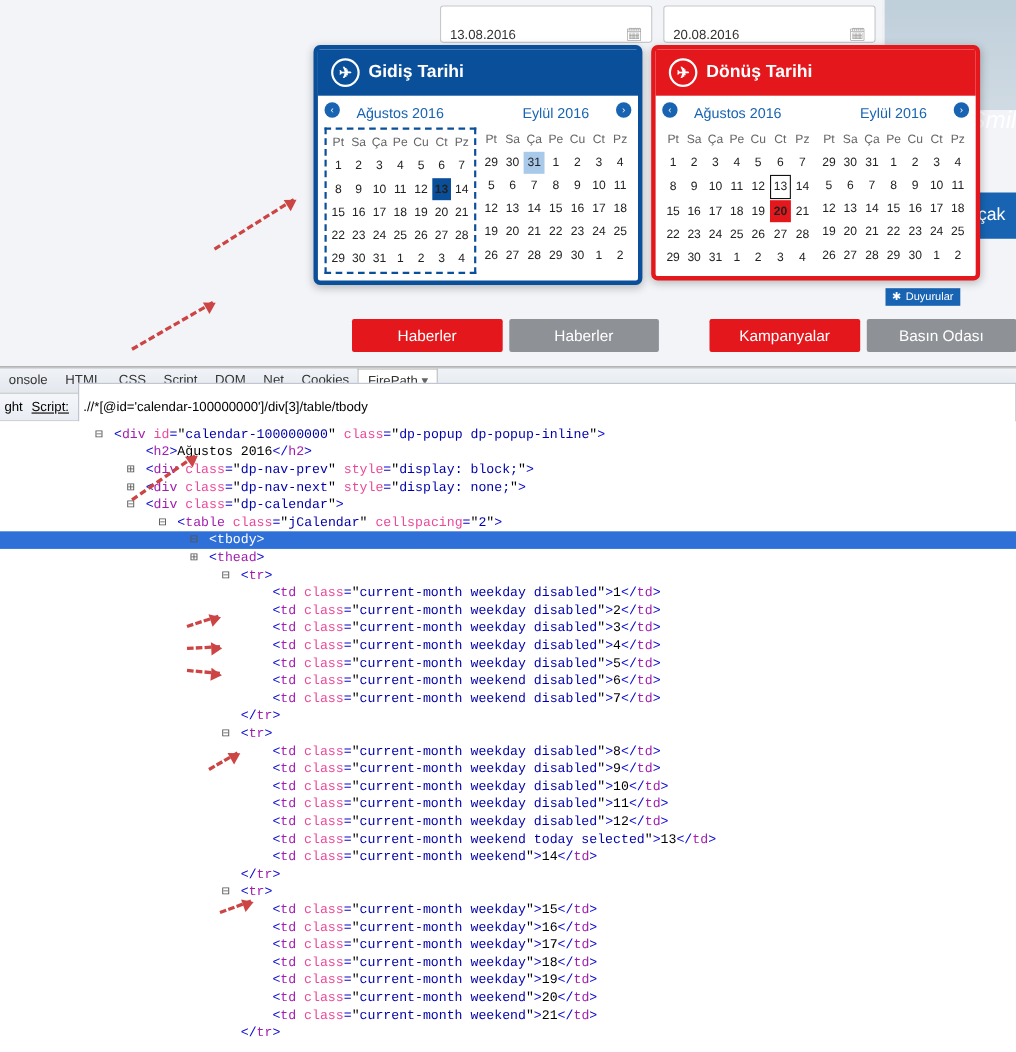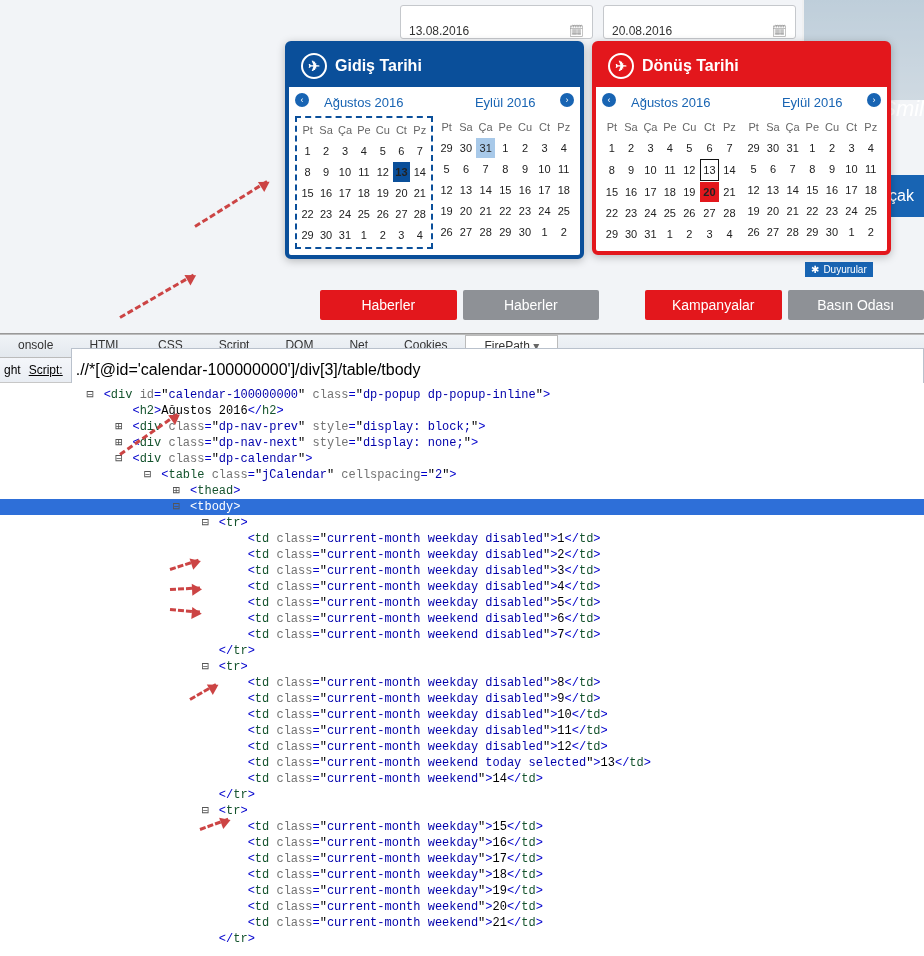--- a/index.html
+++ b/index.html
@@ -106,46 +106,46 @@
 .furn { position: absolute; top: 0; right: 0; width: 120px; height: 100px;
   background: linear-gradient(#9db6c8,#b9c9d5); border-left: 2px solid #eee; opacity:.6;}
 
 
 .fb-toolbar {
   background: linear-gradient(#f0f3f7,#e3e8ee);
   border-top: 1px solid #bbb; border-bottom: 1px solid #bbb;
   display: flex; align-items: center; height: 22px;
   font-size: 12px; color: #333;
 }
-.fb-tab { padding: 3px 18px; }
+.fb-tab { padding: 3px 8px; }
 .fb-tab.active { background: #fff; border: 1px solid #bbb; border-bottom: 1px solid #fff; }
 .fb-toolbar .dd::after { content: " ▾"; color: #666; }
 
 .fb-row2 {
   background: linear-gradient(#f4f6fa,#e9edf3);
   border-bottom: 1px solid #c7c7c7;
   display: flex; align-items: center; height: 24px;
   padding-left: 4px; gap: 8px; font-size: 12px;
 }
 .fb-row2 input {
   flex: 1; height: 18px; border: 1px solid #b9c1cc;
-  background: #fff; font-family: inherit; font-size: 16px; padding: 12px 4px;
+  background: #fff; font-family: inherit; font-size: 12px; padding: 12px 4px;
 }
 
 .dom-tree {
   font-family: "Consolas","Courier New",monospace;
   font-size: 12px; padding: 4px 0 0 0;
   line-height: 16px; height: 570px; overflow: hidden;
   background: #fff;
 }
 .ln { white-space: pre; }
 .exp { color:#555; width:10px; display:inline-block; }
 .ang   { color:#0000cc; }
-.tag   { color:#14532d; }
-.attrn { color:#737373;font-family:Liberation Mono, monospace; }
+.tag   { color:#a21caf; }
+.attrn { color:#ec4899;font-family:Liberation Mono, monospace; }
 .attrv { color:#00a; }
 .txc   { color:#000; }
 .sel-line { background:#2e6fd8; color:#fff; }
 .sel-line .ang,.sel-line .tag,.sel-line .attrn,.sel-line .attrv{ color:#fff; }
 
 
 .arr {
   position:absolute; border:none; height:0;
   border-top:3px dashed #c44; transform-origin:left center;
 }
@@ -490,22 +490,22 @@
   <input value=".//*[@id='calendar-100000000']/div[3]/table/tbody" style="">
 </div>
 
 <div class="dom-tree" id="dom-tree" style="position: relative;">
     <div class="ln">            <span class="exp">⊟</span> <span class="ang">&lt;</span><span class="tag">div</span> <span class="attrn">id</span><span class="ang">=</span>"<span class="attrv">calendar-100000000</span>" <span class="attrn">class</span><span class="ang">=</span>"<span class="attrv">dp-popup dp-popup-inline</span>"<span class="ang">&gt;</span></div>
     <div class="ln">                <span class="exp"> </span> <span class="ang">&lt;</span><span class="tag">h2</span><span class="ang">&gt;</span><span class="txc">Ağustos 2016</span><span class="ang">&lt;/</span><span class="tag">h2</span><span class="ang">&gt;</span></div>
     <div class="ln">                <span class="exp">⊞</span> <span class="ang">&lt;</span><span class="tag">div</span> <span class="attrn">class</span><span class="ang">=</span>"<span class="attrv">dp-nav-prev</span>" <span class="attrn">style</span><span class="ang">=</span>"<span class="attrv">display: block;</span>"<span class="ang">&gt;</span></div>
     <div class="ln">                <span class="exp">⊞</span> <span class="ang">&lt;</span><span class="tag">div</span> <span class="attrn">class</span><span class="ang">=</span>"<span class="attrv">dp-nav-next</span>" <span class="attrn">style</span><span class="ang">=</span>"<span class="attrv">display: none;</span>"<span class="ang">&gt;</span></div>
     <div class="ln">                <span class="exp">⊟</span> <span class="ang">&lt;</span><span class="tag">div</span> <span class="attrn">class</span><span class="ang">=</span>"<span class="attrv">dp-calendar</span>"<span class="ang">&gt;</span></div>
     <div class="ln">                    <span class="exp">⊟</span> <span class="ang">&lt;</span><span class="tag">table</span> <span class="attrn">class</span><span class="ang">=</span>"<span class="attrv">jCalendar</span>" <span class="attrn">cellspacing</span><span class="ang">=</span>"<span class="attrv">2</span>"<span class="ang">&gt;</span></div>
+    <div class="ln sel-line">                        <span class="exp">⊟</span> <span class="ang">&lt;</span><span class="tag">tbody</span><span class="ang">&gt;</span></div>
     <div class="ln">                        <span class="exp">⊞</span> <span class="ang">&lt;</span><span class="tag">thead</span><span class="ang">&gt;</span></div>
-    <div class="ln sel-line">                        <span class="exp">⊟</span> <span class="ang">&lt;</span><span class="tag">tbody</span><span class="ang">&gt;</span></div>
     <div class="ln">                            <span class="exp">⊟</span> <span class="ang">&lt;</span><span class="tag">tr</span><span class="ang">&gt;</span></div>
     <div class="ln">                                <span class="exp"> </span> <span class="ang">&lt;</span><span class="tag">td</span> <span class="attrn">class</span><span class="ang">=</span>"<span class="attrv">current-month weekday disabled</span>"<span class="ang">&gt;</span><span class="txc">1</span><span class="ang">&lt;/</span><span class="tag">td</span><span class="ang">&gt;</span></div>
     <div class="ln">                                <span class="exp"> </span> <span class="ang">&lt;</span><span class="tag">td</span> <span class="attrn">class</span><span class="ang">=</span>"<span class="attrv">current-month weekday disabled</span>"<span class="ang">&gt;</span><span class="txc">2</span><span class="ang">&lt;/</span><span class="tag">td</span><span class="ang">&gt;</span></div>
     <div class="ln">                                <span class="exp"> </span> <span class="ang">&lt;</span><span class="tag">td</span> <span class="attrn">class</span><span class="ang">=</span>"<span class="attrv">current-month weekday disabled</span>"<span class="ang">&gt;</span><span class="txc">3</span><span class="ang">&lt;/</span><span class="tag">td</span><span class="ang">&gt;</span></div>
     <div class="ln">                                <span class="exp"> </span> <span class="ang">&lt;</span><span class="tag">td</span> <span class="attrn">class</span><span class="ang">=</span>"<span class="attrv">current-month weekday disabled</span>"<span class="ang">&gt;</span><span class="txc">4</span><span class="ang">&lt;/</span><span class="tag">td</span><span class="ang">&gt;</span></div>
     <div class="ln">                                <span class="exp"> </span> <span class="ang">&lt;</span><span class="tag">td</span> <span class="attrn">class</span><span class="ang">=</span>"<span class="attrv">current-month weekday disabled</span>"<span class="ang">&gt;</span><span class="txc">5</span><span class="ang">&lt;/</span><span class="tag">td</span><span class="ang">&gt;</span></div>
     <div class="ln">                                <span class="exp"> </span> <span class="ang">&lt;</span><span class="tag">td</span> <span class="attrn">class</span><span class="ang">=</span>"<span class="attrv">current-month weekend disabled</span>"<span class="ang">&gt;</span><span class="txc">6</span><span class="ang">&lt;/</span><span class="tag">td</span><span class="ang">&gt;</span></div>
     <div class="ln">                                <span class="exp"> </span> <span class="ang">&lt;</span><span class="tag">td</span> <span class="attrn">class</span><span class="ang">=</span>"<span class="attrv">current-month weekend disabled</span>"<span class="ang">&gt;</span><span class="txc">7</span><span class="ang">&lt;/</span><span class="tag">td</span><span class="ang">&gt;</span></div>
     <div class="ln">                            <span class="exp"> </span> <span class="ang">&lt;/</span><span class="tag">tr</span><span class="ang">&gt;</span></div>
     <div class="ln">                            <span class="exp">⊟</span> <span class="ang">&lt;</span><span class="tag">tr</span><span class="ang">&gt;</span></div>

